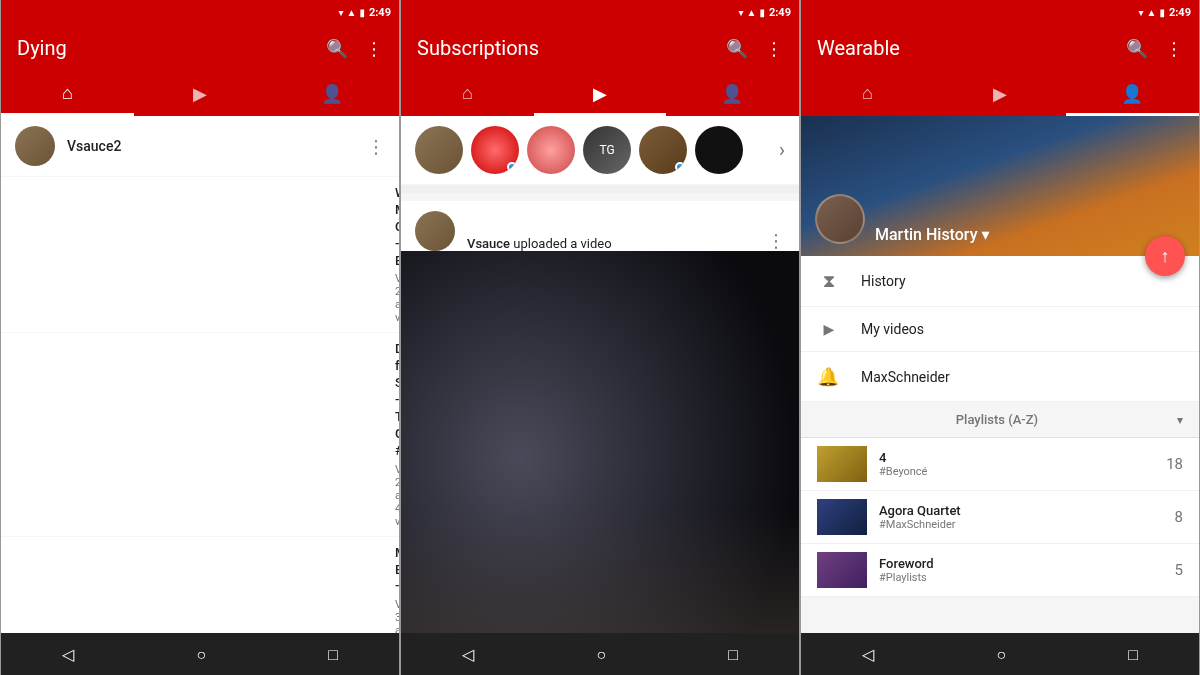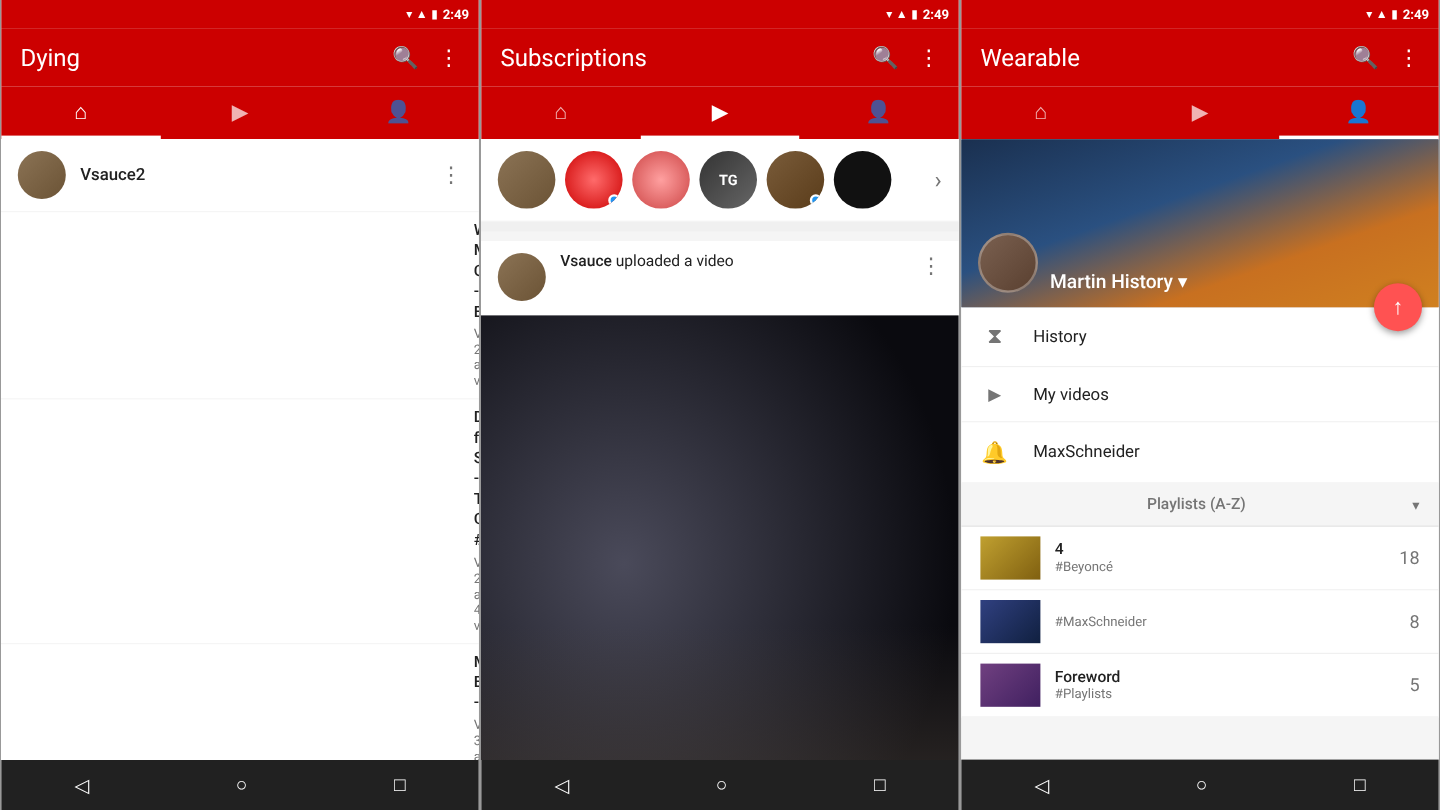--- a/index.html
+++ b/index.html
@@ -209,22 +209,22 @@
       border: 2px solid white;
     }
     .scroll-arrow {
       color: #757575;
       font-size: 20px;
       margin-left: auto;
     }
     
     .feed-uploader {
       display: flex;
-      align-items: flex-start;
-      padding: 10px 14px 12px;
+      align-items: flex-end;
+      padding: 10px 14px 0;
       background: white;
       margin-top: 8px;
     }
     .feed-uploader-avatar {
       width: 40px;
       height: 40px;
       border-radius: 50%;
       background: #aaa;
       margin-right: 12px;
       overflow: hidden;
@@ -533,21 +533,21 @@
     <div class="content">
 
       <div class="sub-channels-scroll">
         <div class="sub-avatar av-vsauce-sub1"></div>
         <div class="sub-avatar av-sub2">
           <div class="sub-dot"></div>
         </div>
         <div class="sub-avatar av-sub3"></div>
         <div class="sub-avatar av-sub4">
 
-          <div style="width:100%;height:100%;display:flex;align-items:center;justify-content:center;color:white;font-size:12px;font-weight:bold;">TG</div>
+          <div style="width:100%;height:100%;display:flex;align-items:center;justify-content:center;color:white;font-size:12px;font-weight:normal;">TG</div>
         </div>
         <div class="sub-avatar av-sub5">
           <div class="sub-dot"></div>
         </div>
         <div class="sub-avatar av-sub6"></div>
         <span class="scroll-arrow">›</span>
       </div>
 
       <div class="separator"></div>
       <div class="feed-uploader">
@@ -640,20 +640,21 @@
         <div class="playlist-thumb playlist-beyonce"></div>
         <div class="playlist-info">
           <div class="playlist-name">4</div>
           <div class="playlist-sub">#Beyoncé</div>
         </div>
         <span class="playlist-count">18</span>
       </div>
       <div class="playlist-item">
         <div class="playlist-thumb playlist-agora"></div>
         <div class="playlist-info">
+          <div class="playlist-name">Agora Quartet</div>
           <div class="playlist-sub">#MaxSchneider</div>
         </div>
         <span class="playlist-count">8</span>
       </div>
       <div class="playlist-item">
         <div class="playlist-thumb playlist-foreword"></div>
         <div class="playlist-info">
           <div class="playlist-name">Foreword</div>
           <div class="playlist-sub">#Playlists</div>
         </div>

